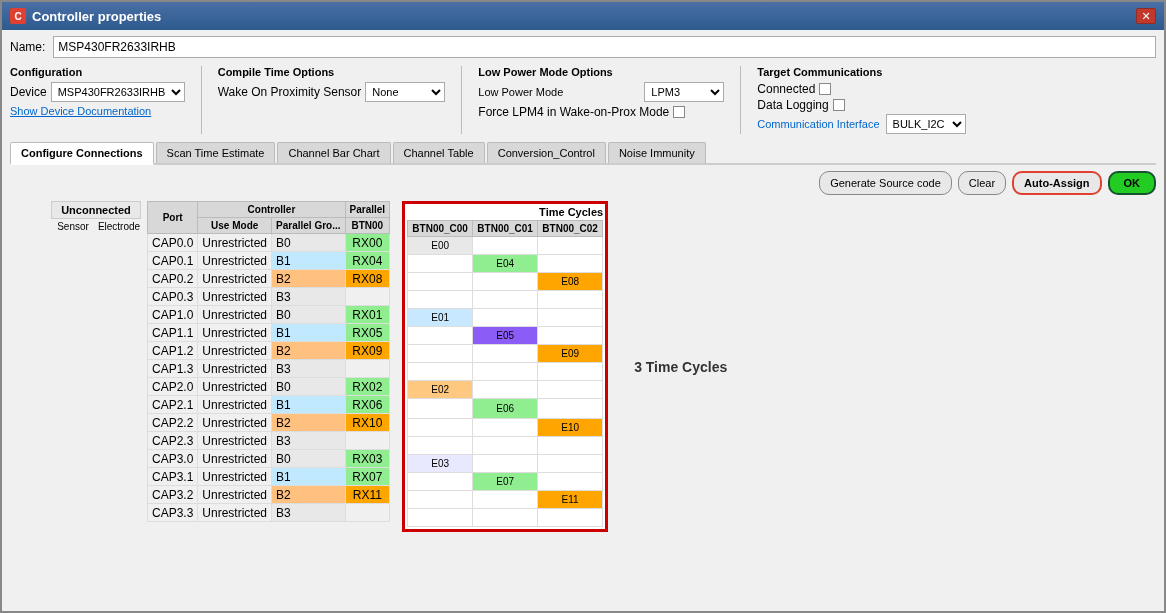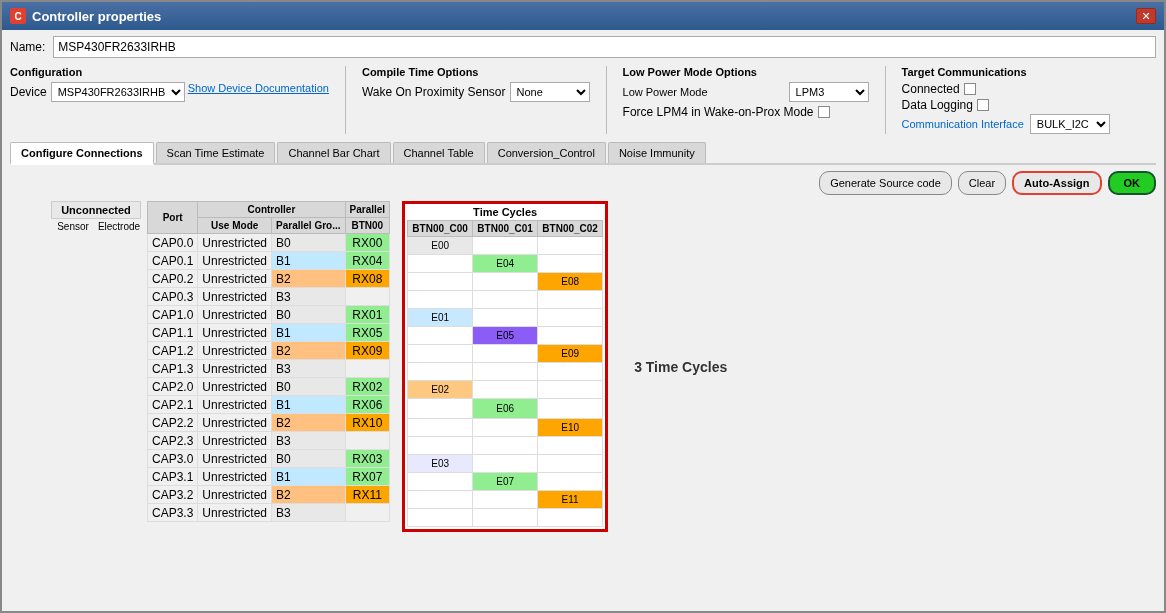--- a/index.html
+++ b/index.html
@@ -8,21 +8,21 @@
     .title-bar { background: linear-gradient(to bottom, #4a6fa5, #2d5a8e); color: white; padding: 4px 8px; display: flex; align-items: center; gap: 6px; height: 28px; }
     .title-bar-icon { width: 16px; height: 16px; background: #e04030; border-radius: 2px; display: flex; align-items: center; justify-content: center; color: white; font-size: 10px; font-weight: bold; }
     .title-bar-text { font-size: 13px; font-weight: bold; flex: 1; }
     .close-btn { width: 20px; height: 16px; background: #c0392b; border: 1px solid #922b21; color: white; cursor: pointer; display: flex; align-items: center; justify-content: center; font-size: 11px; border-radius: 2px; }
     .content { padding: 6px 8px; }
     .name-row { display: flex; align-items: center; gap: 8px; margin-bottom: 8px; }
     .name-input { flex: 1; height: 22px; border: 1px solid #aaa; padding: 2px 4px; background: white; font-size: 12px; }
     .sections-row { display: flex; gap: 16px; margin-bottom: 8px; }
     .section { }
     .section-title { font-size: 11px; font-weight: bold; margin-bottom: 4px; color: #000; }
-    .section-content { display: flex; gap: 3px; }
+    .section-content { display: flex; flex-direction: column; gap: 3px; }
     .field-row { display: flex; align-items: center; gap: 4px; }
     .select-box { height: 20px; border: 1px solid #aaa; background: white; padding: 0 2px; font-size: 11px; min-width: 80px; }
     .link { color: #0066cc; text-decoration: underline; cursor: pointer; font-size: 11px; }
     .checkbox-row { display: flex; align-items: center; gap: 4px; margin-bottom: 2px; }
     .checkbox { width: 12px; height: 12px; border: 1px solid #888; background: white; }
     .tabs { display: flex; gap: 2px; border-bottom: 2px solid #ccc; margin-bottom: 6px; }
     .tab { padding: 4px 10px; background: #d8d8d8; border: 1px solid #bbb; border-bottom: none; cursor: pointer; font-size: 11px; border-radius: 2px 2px 0 0; }
     .tab.active { background: white; border-bottom: 2px solid white; margin-bottom: -2px; font-weight: bold; }
     .toolbar-row { display: flex; justify-content: flex-end; gap: 6px; margin-bottom: 6px; align-items: center; }
     .btn { height: 24px; padding: 0 10px; border: 1px solid #888; background: #e8e8e8; cursor: pointer; font-size: 11px; border-radius: 10px; }
@@ -37,21 +37,21 @@
     table { border-collapse: collapse; font-size: 11px; }
     th { background: #d8d8d8; border: 1px solid #bbb; padding: 2px 4px; font-size: 10px; white-space: nowrap; }
     td { border: 1px solid #ddd; padding: 1px 4px; white-space: nowrap; height: 18px; }
     .td-b0 { background: #e8e8e8; }
     .td-b1 { background: #c0e8ff; }
     .td-b2 { background: #ffc080; }
     .td-b3 { background: #e8e8e8; }
     .td-rx-green { background: #90ee90; text-align: center; }
     .td-rx-orange { background: #ffa500; text-align: center; }
     .time-cycles-section { border: 3px solid #cc0000; background: white; padding: 2px; margin-left: 6px; }
-    .time-cycles-title { font-size: 11px; font-weight: bold; text-align: center; margin-bottom: 2px; }
+    .time-cycles-title { font-size: 11px; font-weight: bold; text-align: right; margin-bottom: 2px; }
     .three-cycles-label { font-size: 14px; font-weight: bold; color: #333; padding: 10px 20px; align-self: center; }
     .lpm-section { display: flex; flex-direction: column; gap: 3px; }
     .lpm-row { display: flex; align-items: center; gap: 6px; }
     .lpm-label { font-size: 11px; width: 160px; }
     .comm-row { display: flex; align-items: center; gap: 6px; margin-top: 2px; }
     .comm-label { font-size: 11px; color: #0066cc; }
     .divider { width: 1px; background: #bbb; }
   </style>
 </head>
 <body>

